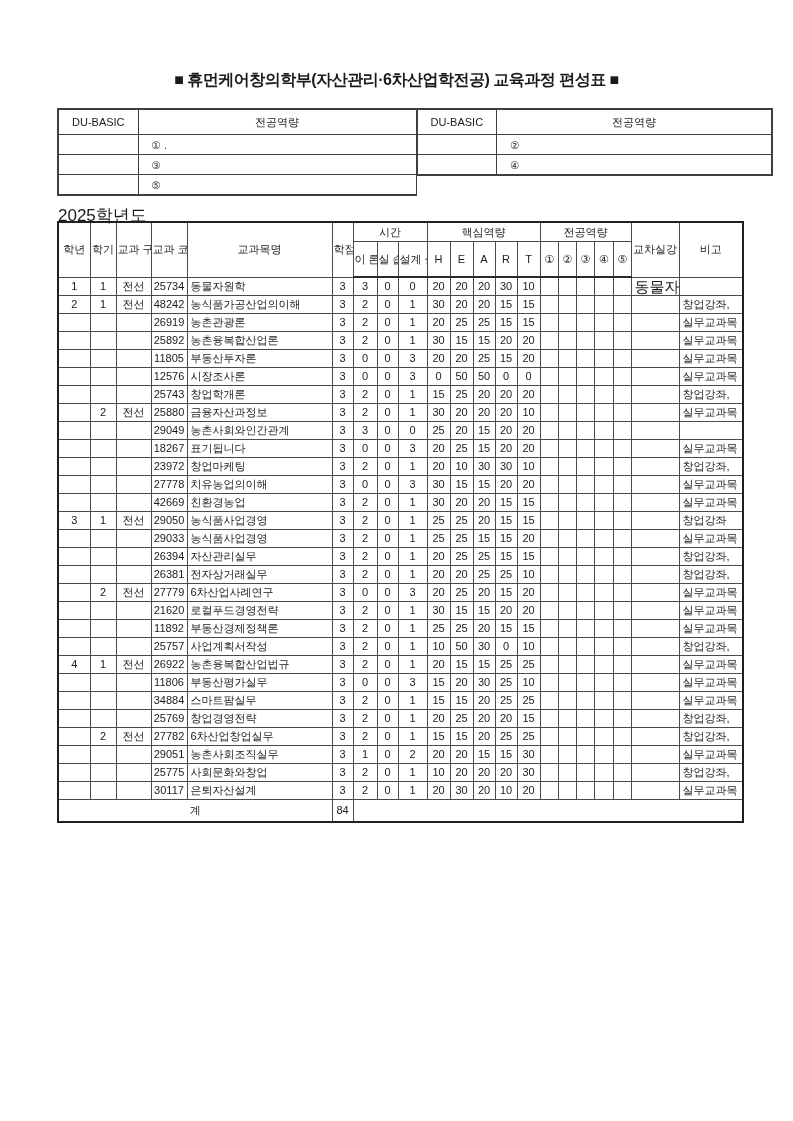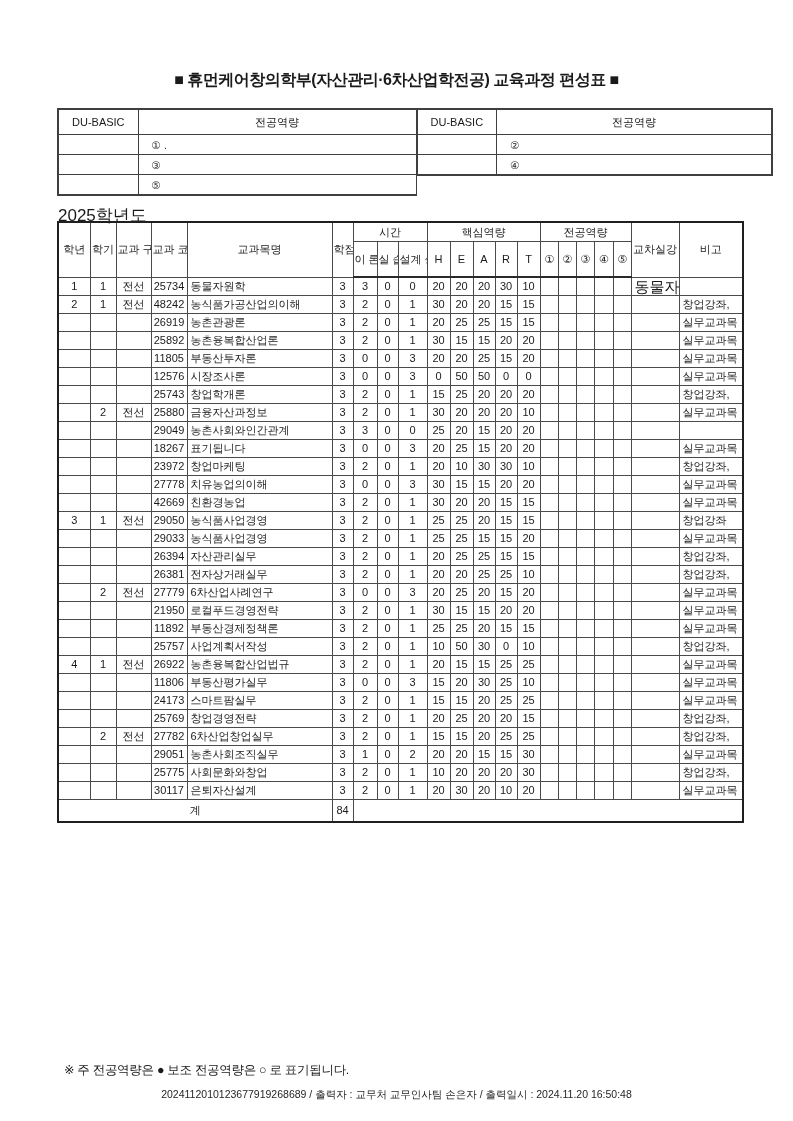--- a/index.html
+++ b/index.html
@@ -590,21 +590,21 @@
           <td></td>
           <td></td>
           <td></td>
           <td class="left cross-cell"></td>
           <td class="left">실무교과목</td>
         </tr>
         <tr>
           <td class="cont"></td>
           <td class="cont"></td>
           <td class="cont"></td>
-          <td>21950</td>
+          <td>21620</td>
           <td class="left">로컬푸드경영전략</td>
           <td>3</td>
           <td>2</td>
           <td>0</td>
           <td>1</td>
           <td>30</td>
           <td>15</td>
           <td>15</td>
           <td>20</td>
           <td>20</td>
@@ -705,21 +705,21 @@
           <td></td>
           <td></td>
           <td></td>
           <td class="left cross-cell"></td>
           <td class="left">실무교과목</td>
         </tr>
         <tr>
           <td class="cont"></td>
           <td class="cont"></td>
           <td class="cont"></td>
-          <td>24173</td>
+          <td>34884</td>
           <td class="left">스마트팜실무</td>
           <td>3</td>
           <td>2</td>
           <td>0</td>
           <td>1</td>
           <td>15</td>
           <td>15</td>
           <td>20</td>
           <td>25</td>
           <td>25</td>
@@ -849,16 +849,14 @@
       </tbody>
     <tfoot>
       <tr>
         <td colspan="5">계</td>
         <td>84</td>
         <td colspan="15"></td>
       </tr>
     </tfoot>
   </table>
 
-  <div class="footnote">※ 주 전공역량은 ● 보조 전공역량은 ○ 로 표기됩니다.</div>
-  <div class="print-info">2024112010123677919268689 / 출력자 : 교무처 교무인사팀 손은자 / 출력일시 : 2024.11.20 16:50:48</div>
 
 </div>
 
 </body></html>

